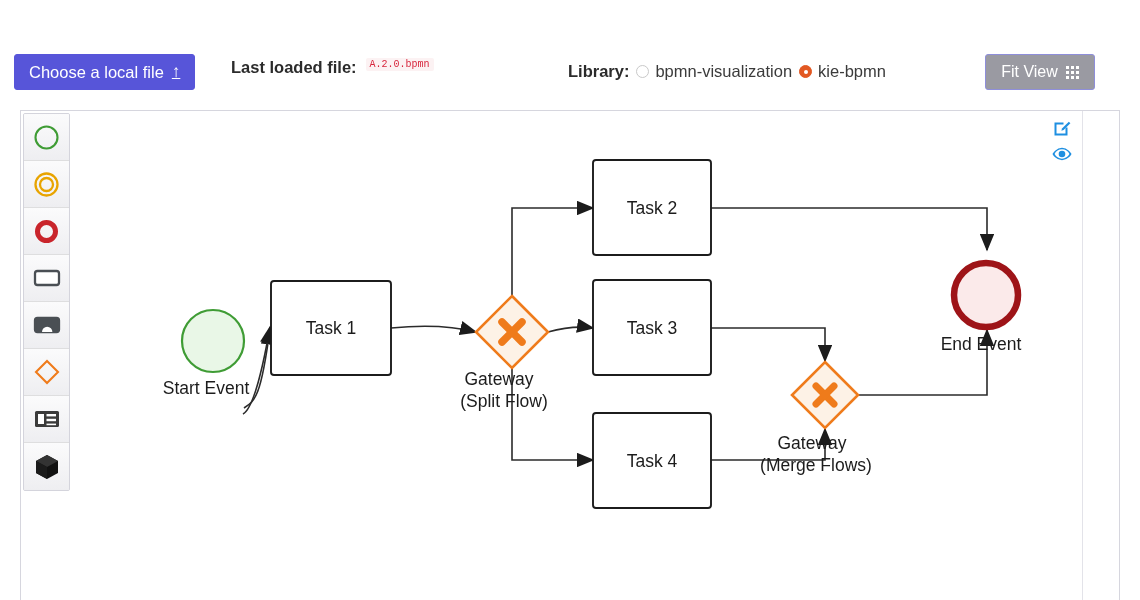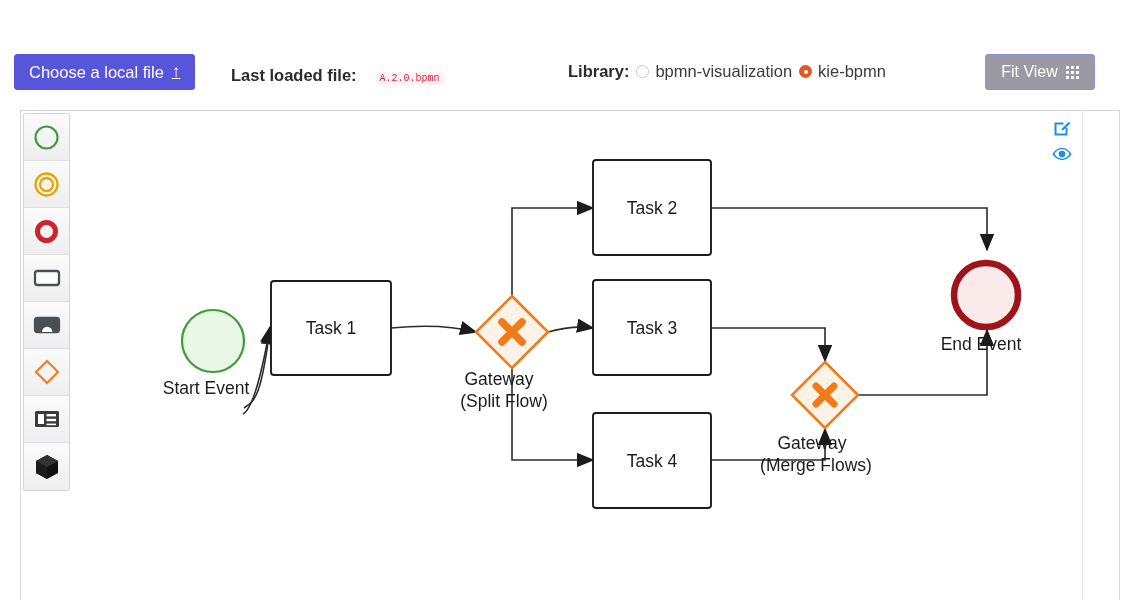--- a/index.html
+++ b/index.html
@@ -22,22 +22,22 @@
     height: 36px; padding: 0 14px;
     background: #5755d9; color: #ffffff;
     border: 1px solid #5755d9; border-radius: 3px;
     font-size: 16.5px; line-height: 34px;
     display: flex; align-items: center; gap: 8px;
     cursor: pointer; white-space: nowrap;
   }
   #choose-file-btn .up-icon { font-size: 17px; text-decoration: underline; }
 
   #last-loaded-wrap {
-    position: absolute; left: 231px; top: 40px;
-    display: flex; align-items: flex-end; gap: 19px;
+    position: absolute; left: 231px; top: 32px;
+    display: flex; align-items: flex-start; gap: 9px;
     font-size: 16.5px;
   }
   #last-loaded-label { font-weight: bold; color: #2b2b2b; }
   #last-loaded-value {
     font-family: "Liberation Mono", monospace;
     font-size: 10px; color: #d7263d;
     background: #fcf2f3; padding: 1px 4px; border-radius: 2px;
   }
 
   #library-wrap {

